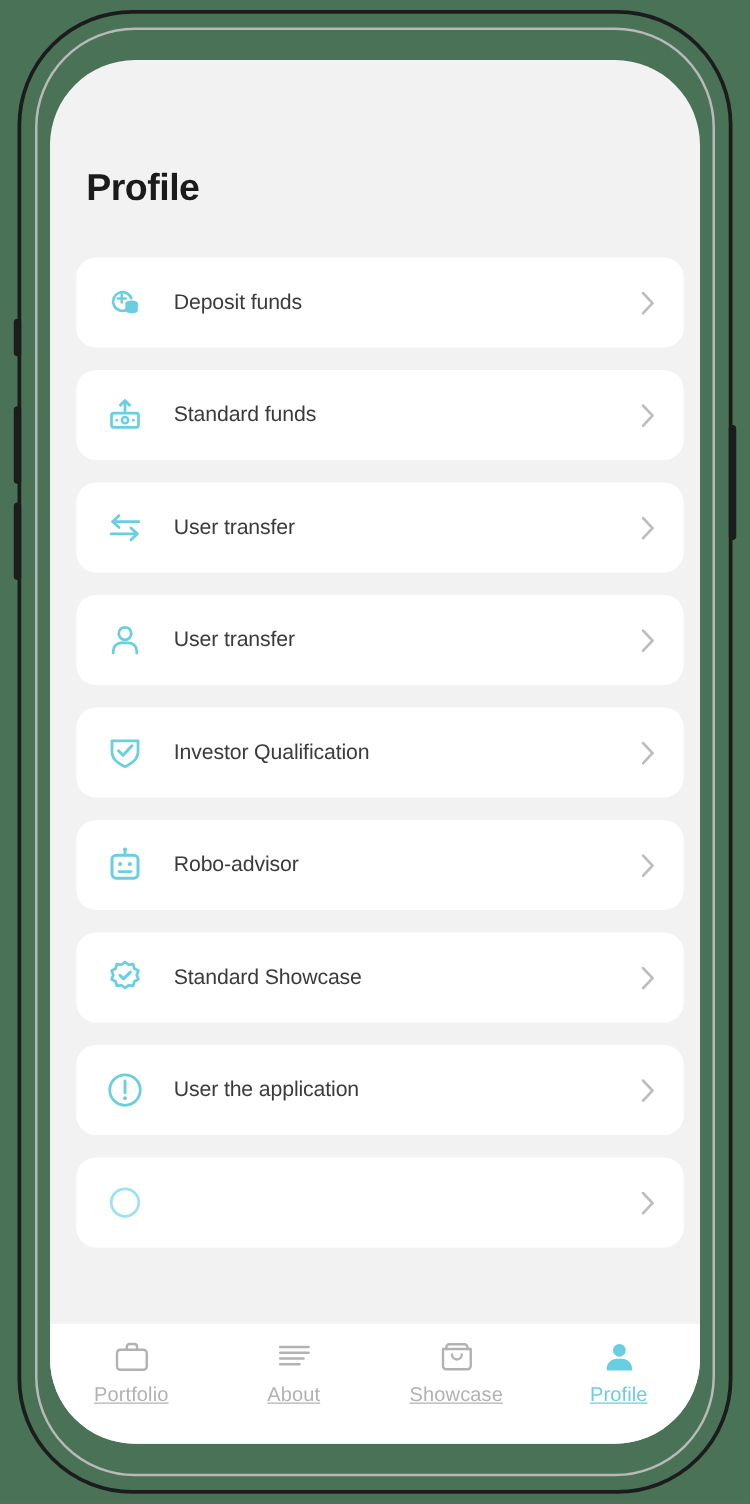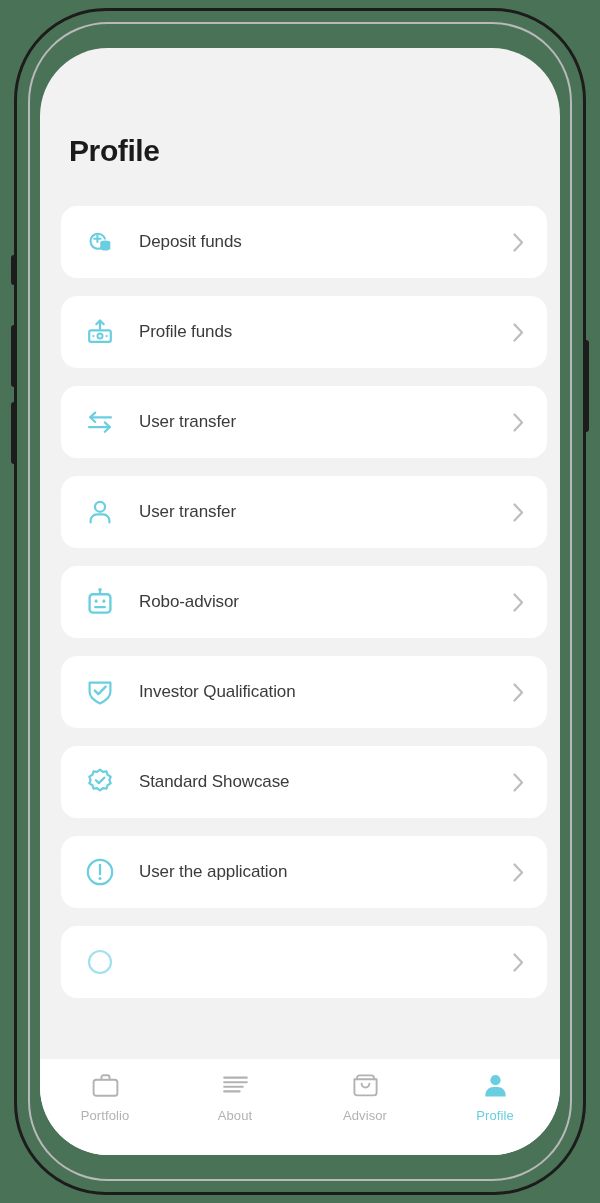--- a/index.html
+++ b/index.html
@@ -128,23 +128,24 @@
   }
   .tab {
     flex: 1 1 0;
     display: flex;
     flex-direction: column;
     align-items: center;
     gap: 9px;
   }
   .tab-icon { height: 28px; display: flex; align-items: center; justify-content: center; }
   .tab-label {
-    font-size: 13px;
+    font-size: 16px;
     color: #b2b2b2;
     letter-spacing: 0.1px;
+    text-decoration: underline;
   }
   .tab.active .tab-label { color: #69cfe0; }
 </style>
 </head>
 <body>
 
 <div id="stage">
 
   <div class="frame-outer"></div>
   <div class="frame-inner"></div>
@@ -180,21 +181,21 @@
       <div class="row">
         <span class="row-icon">
           <svg width="30" height="30" viewBox="0 0 30 30" fill="none">
             <path d="M15 3.6v8.2M11.3 7.2 15 3.4l3.7 3.8" stroke="#69cfe0" stroke-width="2.2" stroke-linecap="round" stroke-linejoin="round"></path>
             <rect x="4.2" y="13.4" width="21.6" height="11.4" rx="1.8" stroke="#69cfe0" stroke-width="2.2"></rect>
             <circle cx="15" cy="19.1" r="2.5" stroke="#69cfe0" stroke-width="2"></circle>
             <circle cx="8.4" cy="19.1" r="1.1" fill="#69cfe0"></circle>
             <circle cx="21.6" cy="19.1" r="1.1" fill="#69cfe0"></circle>
           </svg>
         </span>
-        <span class="row-label">Profile funds</span>
+        <span class="row-label">Standard funds</span>
         <span class="row-chevron">
           <svg width="11" height="19" viewBox="0 0 11 19" fill="none">
             <path d="M1.5 1.5 9 9.5l-7.5 8" stroke="#bdbdbd" stroke-width="2.2" stroke-linecap="round" stroke-linejoin="round"></path>
           </svg>
         </span>
       </div>
 
       <div class="row">
         <span class="row-icon">
           <svg width="30" height="30" viewBox="0 0 30 30" fill="none">
@@ -213,54 +214,54 @@
       </div>
 
       <div class="row">
         <span class="row-icon">
           <svg width="30" height="30" viewBox="0 0 30 30" fill="none">
             <circle cx="15" cy="9.8" r="5" stroke="#69cfe0" stroke-width="2.2"></circle>
             <path d="M5.6 25.4v-1.7a6.4 6.4 0 0 1 6.4-6.4h6a6.4 6.4 0 0 1 6.4 6.4v1.7" stroke="#69cfe0" stroke-width="2.2" stroke-linecap="round"></path>
           </svg>
         </span>
         <span class="row-label">User transfer</span>
+        <span class="row-chevron">
+          <svg width="11" height="19" viewBox="0 0 11 19" fill="none">
+            <path d="M1.5 1.5 9 9.5l-7.5 8" stroke="#bdbdbd" stroke-width="2.2" stroke-linecap="round" stroke-linejoin="round"></path>
+          </svg>
+        </span>
+      </div>
+
+      <div class="row">
+        <span class="row-icon">
+          <svg width="30" height="30" viewBox="0 0 30 30" fill="none">
+            <path d="M4.6 5.6h20.8v9.2c0 5.4-4.3 8.8-10.4 11.6C8.9 23.6 4.6 20.2 4.6 14.8V5.6Z" stroke="#69cfe0" stroke-width="2.2" stroke-linejoin="round"></path>
+            <path d="M9.8 13.6l3.6 3.6 7.2-7.6" stroke="#69cfe0" stroke-width="2.4" stroke-linecap="round" stroke-linejoin="round"></path>
+          </svg>
+        </span>
+        <span class="row-label">Investor Qualification</span>
         <span class="row-chevron">
           <svg width="11" height="19" viewBox="0 0 11 19" fill="none">
             <path d="M1.5 1.5 9 9.5l-7.5 8" stroke="#bdbdbd" stroke-width="2.2" stroke-linecap="round" stroke-linejoin="round"></path>
           </svg>
         </span>
       </div>
 
       <div class="row">
         <span class="row-icon">
           <svg width="30" height="30" viewBox="0 0 30 30" fill="none">
             <path d="M15 2.8v4.2" stroke="#69cfe0" stroke-width="2.2" stroke-linecap="round"></path>
             <circle cx="15" cy="2.6" r="1.7" fill="#69cfe0"></circle>
             <rect x="4.6" y="7.2" width="20.8" height="18.4" rx="3.4" stroke="#69cfe0" stroke-width="2.4"></rect>
             <rect x="9.6" y="12.6" width="3" height="3.2" rx="1.3" fill="#69cfe0"></rect>
             <rect x="17.4" y="12.6" width="3" height="3.2" rx="1.3" fill="#69cfe0"></rect>
             <path d="M10.2 20.2h9.6" stroke="#69cfe0" stroke-width="2.2" stroke-linecap="round"></path>
           </svg>
         </span>
         <span class="row-label">Robo-advisor</span>
-        <span class="row-chevron">
-          <svg width="11" height="19" viewBox="0 0 11 19" fill="none">
-            <path d="M1.5 1.5 9 9.5l-7.5 8" stroke="#bdbdbd" stroke-width="2.2" stroke-linecap="round" stroke-linejoin="round"></path>
-          </svg>
-        </span>
-      </div>
-
-      <div class="row">
-        <span class="row-icon">
-          <svg width="30" height="30" viewBox="0 0 30 30" fill="none">
-            <path d="M4.6 5.6h20.8v9.2c0 5.4-4.3 8.8-10.4 11.6C8.9 23.6 4.6 20.2 4.6 14.8V5.6Z" stroke="#69cfe0" stroke-width="2.2" stroke-linejoin="round"></path>
-            <path d="M9.8 13.6l3.6 3.6 7.2-7.6" stroke="#69cfe0" stroke-width="2.4" stroke-linecap="round" stroke-linejoin="round"></path>
-          </svg>
-        </span>
-        <span class="row-label">Investor Qualification</span>
         <span class="row-chevron">
           <svg width="11" height="19" viewBox="0 0 11 19" fill="none">
             <path d="M1.5 1.5 9 9.5l-7.5 8" stroke="#bdbdbd" stroke-width="2.2" stroke-linecap="round" stroke-linejoin="round"></path>
           </svg>
         </span>
       </div>
 
       <div class="row">
         <span class="row-icon">
           <svg width="30" height="30" viewBox="0 0 30 30" fill="none">
@@ -332,21 +333,21 @@
     </div>
 
     <div class="tab">
       <span class="tab-icon">
         <svg width="27" height="25" viewBox="0 0 27 25" fill="none">
           <path d="M2.4 6.2h22.2v13.6a2.6 2.6 0 0 1-2.6 2.6H5a2.6 2.6 0 0 1-2.6-2.6V6.2Z" stroke="#b2b2b2" stroke-width="1.9" stroke-linejoin="round"></path>
           <path d="M5 6.2V5a2.6 2.6 0 0 1 2.6-2.6h11.8A2.6 2.6 0 0 1 22 5v1.2" stroke="#b2b2b2" stroke-width="1.9" stroke-linecap="round"></path>
           <path d="M9.6 10.6c0 2.2 1.7 4 3.9 4s3.9-1.8 3.9-4" stroke="#b2b2b2" stroke-width="1.9" stroke-linecap="round"></path>
         </svg>
       </span>
-      <span class="tab-label">Advisor</span>
+      <span class="tab-label">Showcase</span>
     </div>
 
     <div class="tab active">
       <span class="tab-icon">
         <svg width="27" height="25" viewBox="0 0 27 25" fill="none">
           <circle cx="13.5" cy="7.2" r="5.1" fill="#69cfe0"></circle>
           <path d="M3.4 23.4v-1.6c0-4.4 3.6-7.9 8-7.9h4.2c4.4 0 8 3.5 8 7.9v1.6H3.4Z" fill="#69cfe0"></path>
         </svg>
       </span>
       <span class="tab-label">Profile</span>

